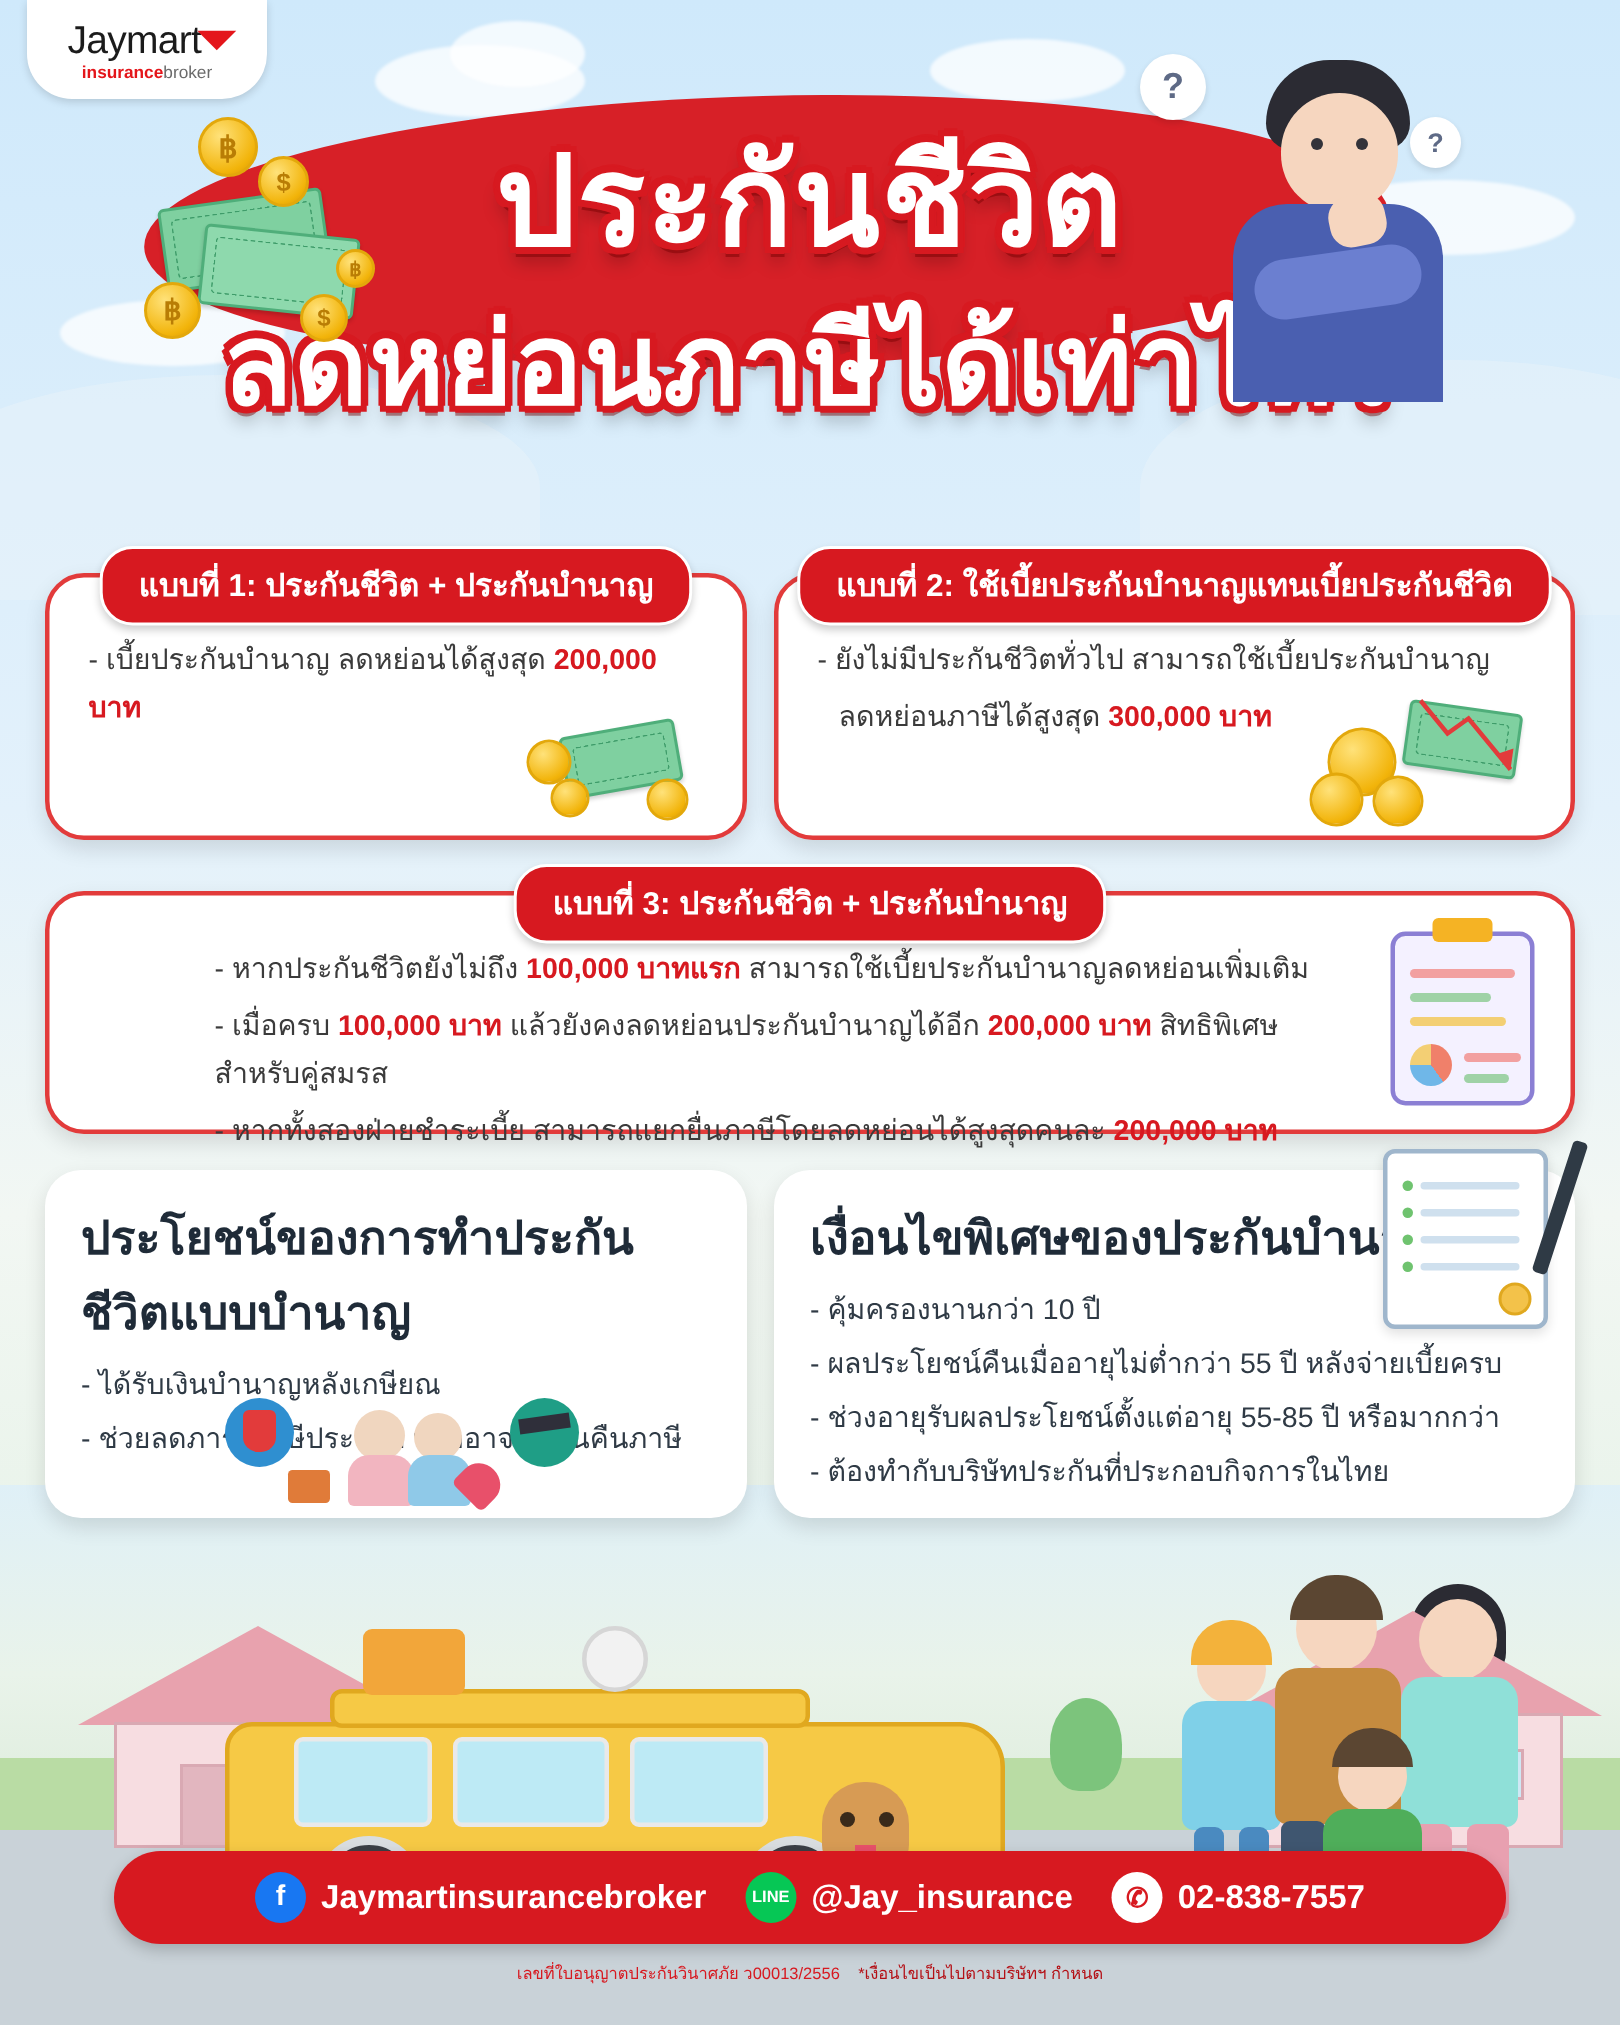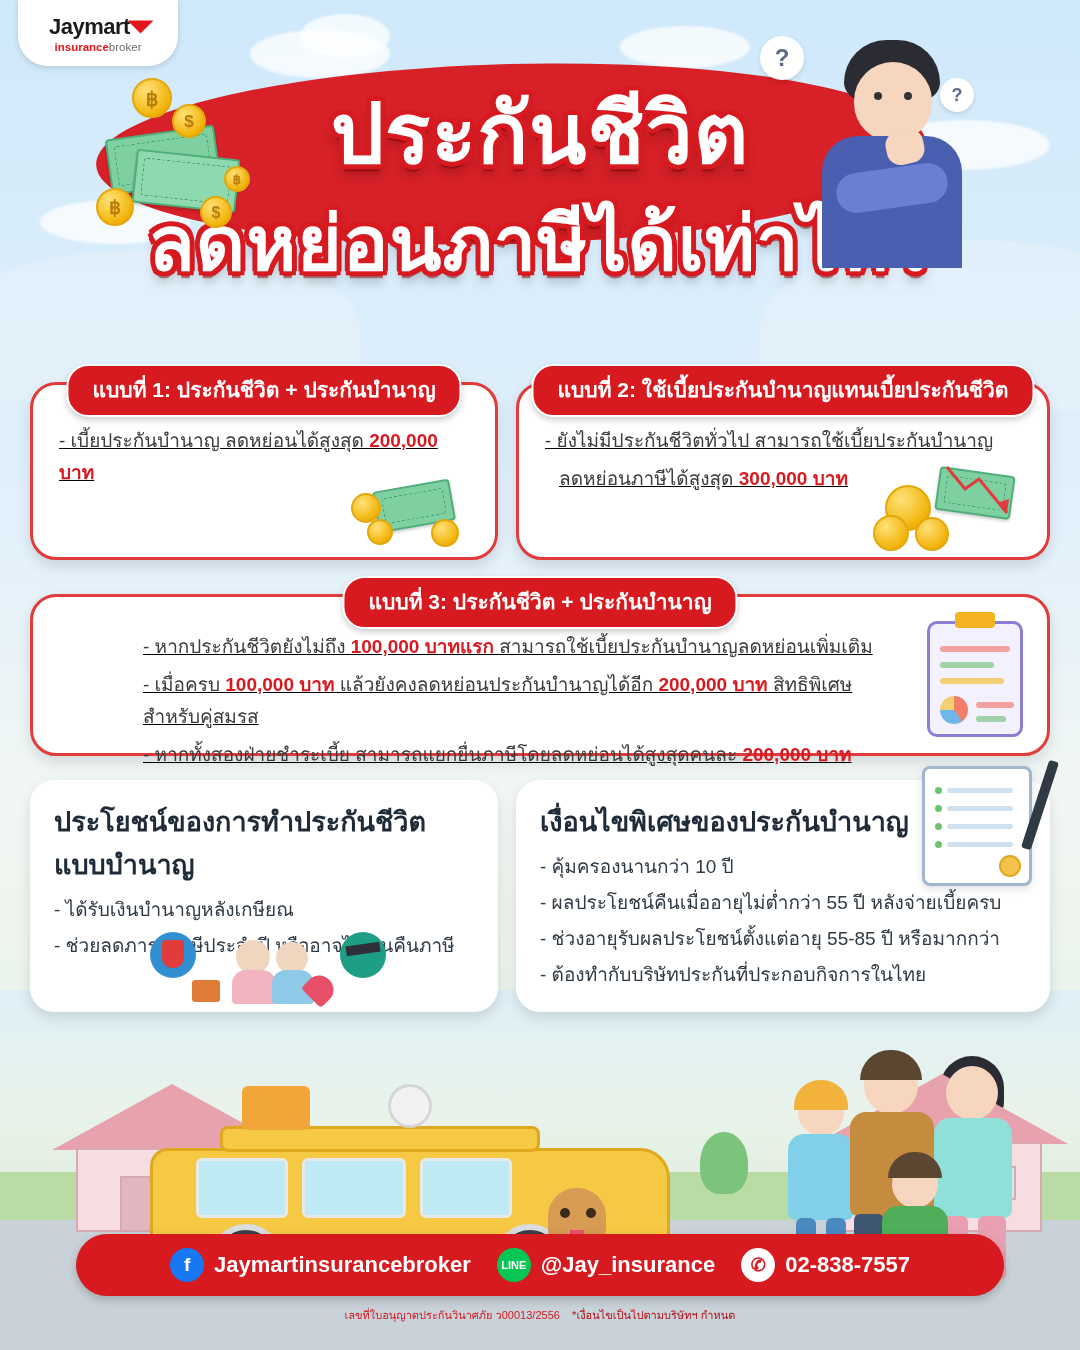--- a/index.html
+++ b/index.html
@@ -48,21 +48,21 @@
   .logo-badge {
     position:absolute; top:0; left:18px;
     width:160px; height:66px;
     background:#ffffff;
     border-radius:0 0 30px 30px;
     box-shadow:0 2px 6px rgba(0,0,0,.15);
     display:flex; flex-direction:column; align-items:center; justify-content:center;
     z-index:40;
   }
   .logo-row { display:flex; align-items:center; gap:4px; }
-  .logo-main { font-size:22px; font-weight:bold; color:#1b1b1b; letter-spacing:-.5px; }
+  .logo-main { font-size:26px; font-weight:normal; color:#1b1b1b; letter-spacing:-.5px; }
   .logo-tri {
     width:0;height:0;border-left:13px solid #e4161b;
     border-top:13px solid transparent; border-bottom:13px solid transparent;
     transform:rotate(90deg);
   }
   .logo-sub { font-size:11.5px; margin-top:1px; }
   .logo-sub b { color:#e4161b; font-weight:bold; }
   .logo-sub span { color:#6b6b6b; }
 
   
@@ -121,21 +121,20 @@
   }
 
   
   .card {
     position:absolute;
     background:#ffffff;
     border:3px solid #e23b3b;
     border-radius:26px;
     box-shadow:0 6px 14px rgba(0,0,0,.12);
     z-index:15;
-    text-decoration:underline;
   }
   .card-title {
     position:absolute; top:-21px; left:50%; transform:translateX(-50%);
     background:#d71920;
     color:#fff;
     font-weight:bold;
     border-radius:22px;
     padding:7px 24px 9px;
     white-space:nowrap;
     font-size:21px;
@@ -149,21 +148,21 @@
   .bullet .amt { color:#d71920; font-weight:bold; }
   .sub { font-size:19px; color:#3b3b3b; line-height:30px; }
 
   
   .card-plain {
     position:absolute; background:#ffffff; border-radius:24px;
     box-shadow:0 6px 14px rgba(0,0,0,.12);
     z-index:15;
   }
   .plain-title {
-    font-size:27px; font-weight:bold; color:#1f2b38; padding:20px 24px 6px;
+    font-size:31px; font-weight:bold; color:#1f2b38; padding:20px 24px 6px;
   }
   .plain-list { padding:0 24px 18px; }
   .plain-list li {
     list-style:none; font-size:19px; color:#2f3a45; line-height:36px;
   }
 
   
   .footer {
     position:absolute; left:76px; right:76px; bottom:54px; height:62px;
     background:#d71920; border-radius:34px;

